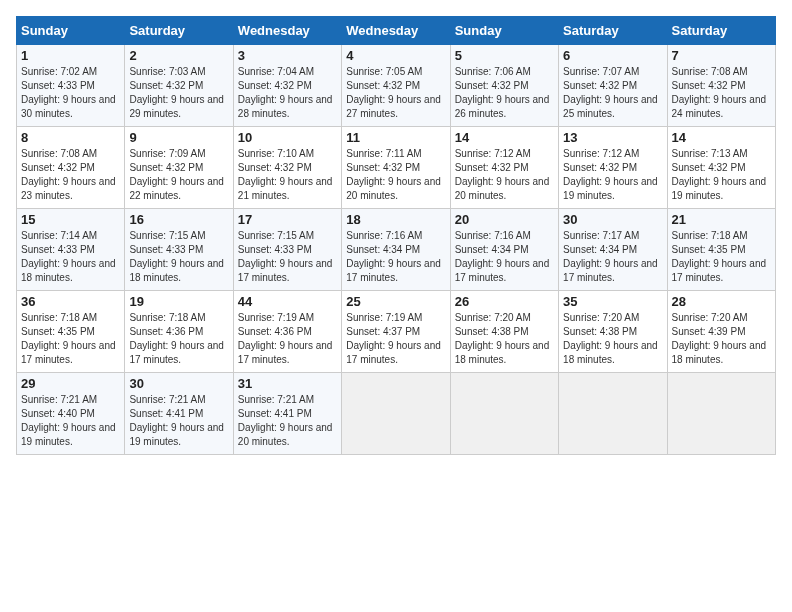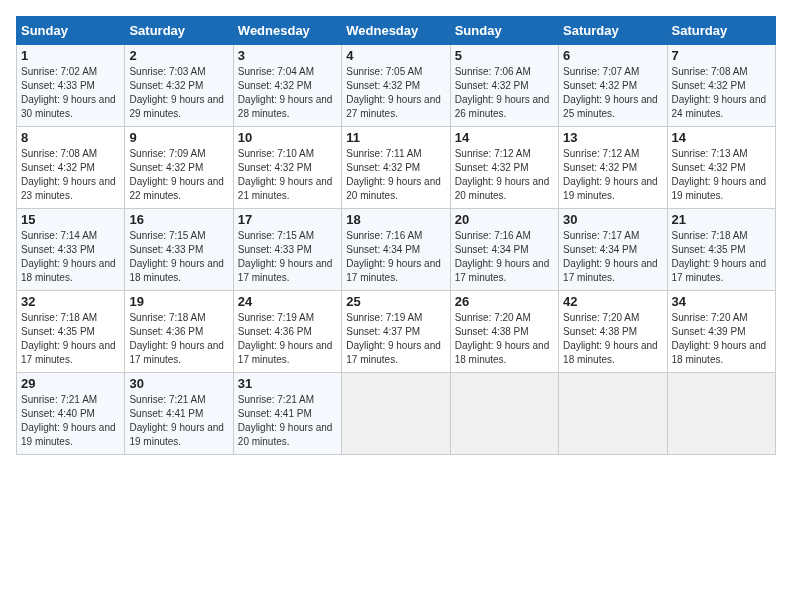--- a/index.html
+++ b/index.html
@@ -282,37 +282,37 @@
             <span class="day-num">21</span>
         <div class="day-info">
           Sunrise: 7:18 AM<br>
           Sunset: 4:35 PM<br>
           Daylight: 9 hours and 17 minutes.
         </div>
           </td>
         </tr>
         <tr>
           <td>
-            <span class="day-num">32</span>
+            <span class="day-num">36</span>
         <div class="day-info">
           Sunrise: 7:18 AM<br>
           Sunset: 4:35 PM<br>
           Daylight: 9 hours and 17 minutes.
         </div>
           </td>
           <td>
             <span class="day-num">19</span>
         <div class="day-info">
           Sunrise: 7:18 AM<br>
           Sunset: 4:36 PM<br>
           Daylight: 9 hours and 17 minutes.
         </div>
           </td>
           <td>
-            <span class="day-num">24</span>
+            <span class="day-num">44</span>
         <div class="day-info">
           Sunrise: 7:19 AM<br>
           Sunset: 4:36 PM<br>
           Daylight: 9 hours and 17 minutes.
         </div>
           </td>
           <td>
             <span class="day-num">25</span>
         <div class="day-info">
           Sunrise: 7:19 AM<br>
@@ -322,29 +322,29 @@
           </td>
           <td>
             <span class="day-num">26</span>
         <div class="day-info">
           Sunrise: 7:20 AM<br>
           Sunset: 4:38 PM<br>
           Daylight: 9 hours and 18 minutes.
         </div>
           </td>
           <td>
-            <span class="day-num">42</span>
+            <span class="day-num">35</span>
         <div class="day-info">
           Sunrise: 7:20 AM<br>
           Sunset: 4:38 PM<br>
           Daylight: 9 hours and 18 minutes.
         </div>
           </td>
           <td>
-            <span class="day-num">34</span>
+            <span class="day-num">28</span>
         <div class="day-info">
           Sunrise: 7:20 AM<br>
           Sunset: 4:39 PM<br>
           Daylight: 9 hours and 18 minutes.
         </div>
           </td>
         </tr>
         <tr>
           <td>
             <span class="day-num">29</span>

